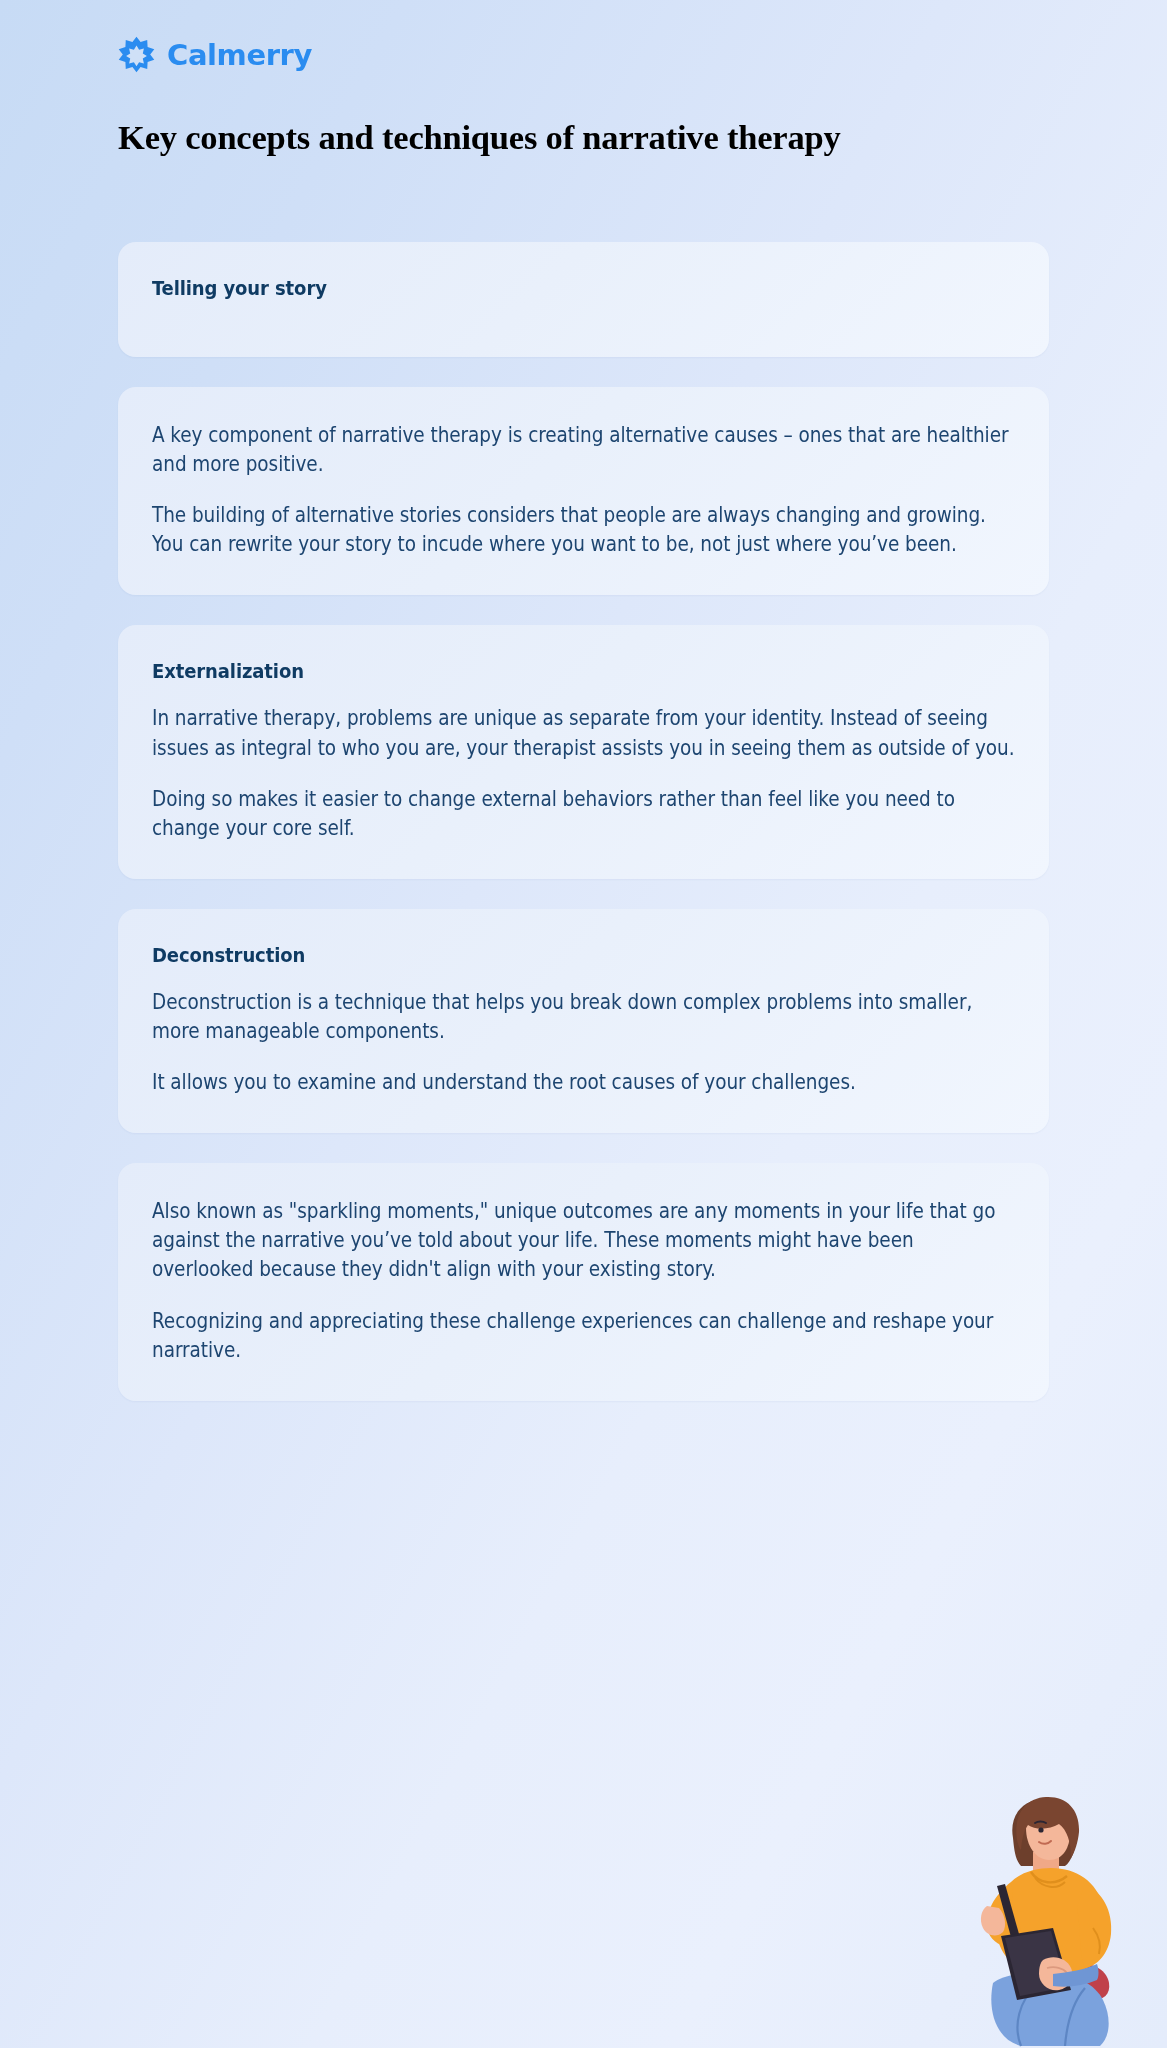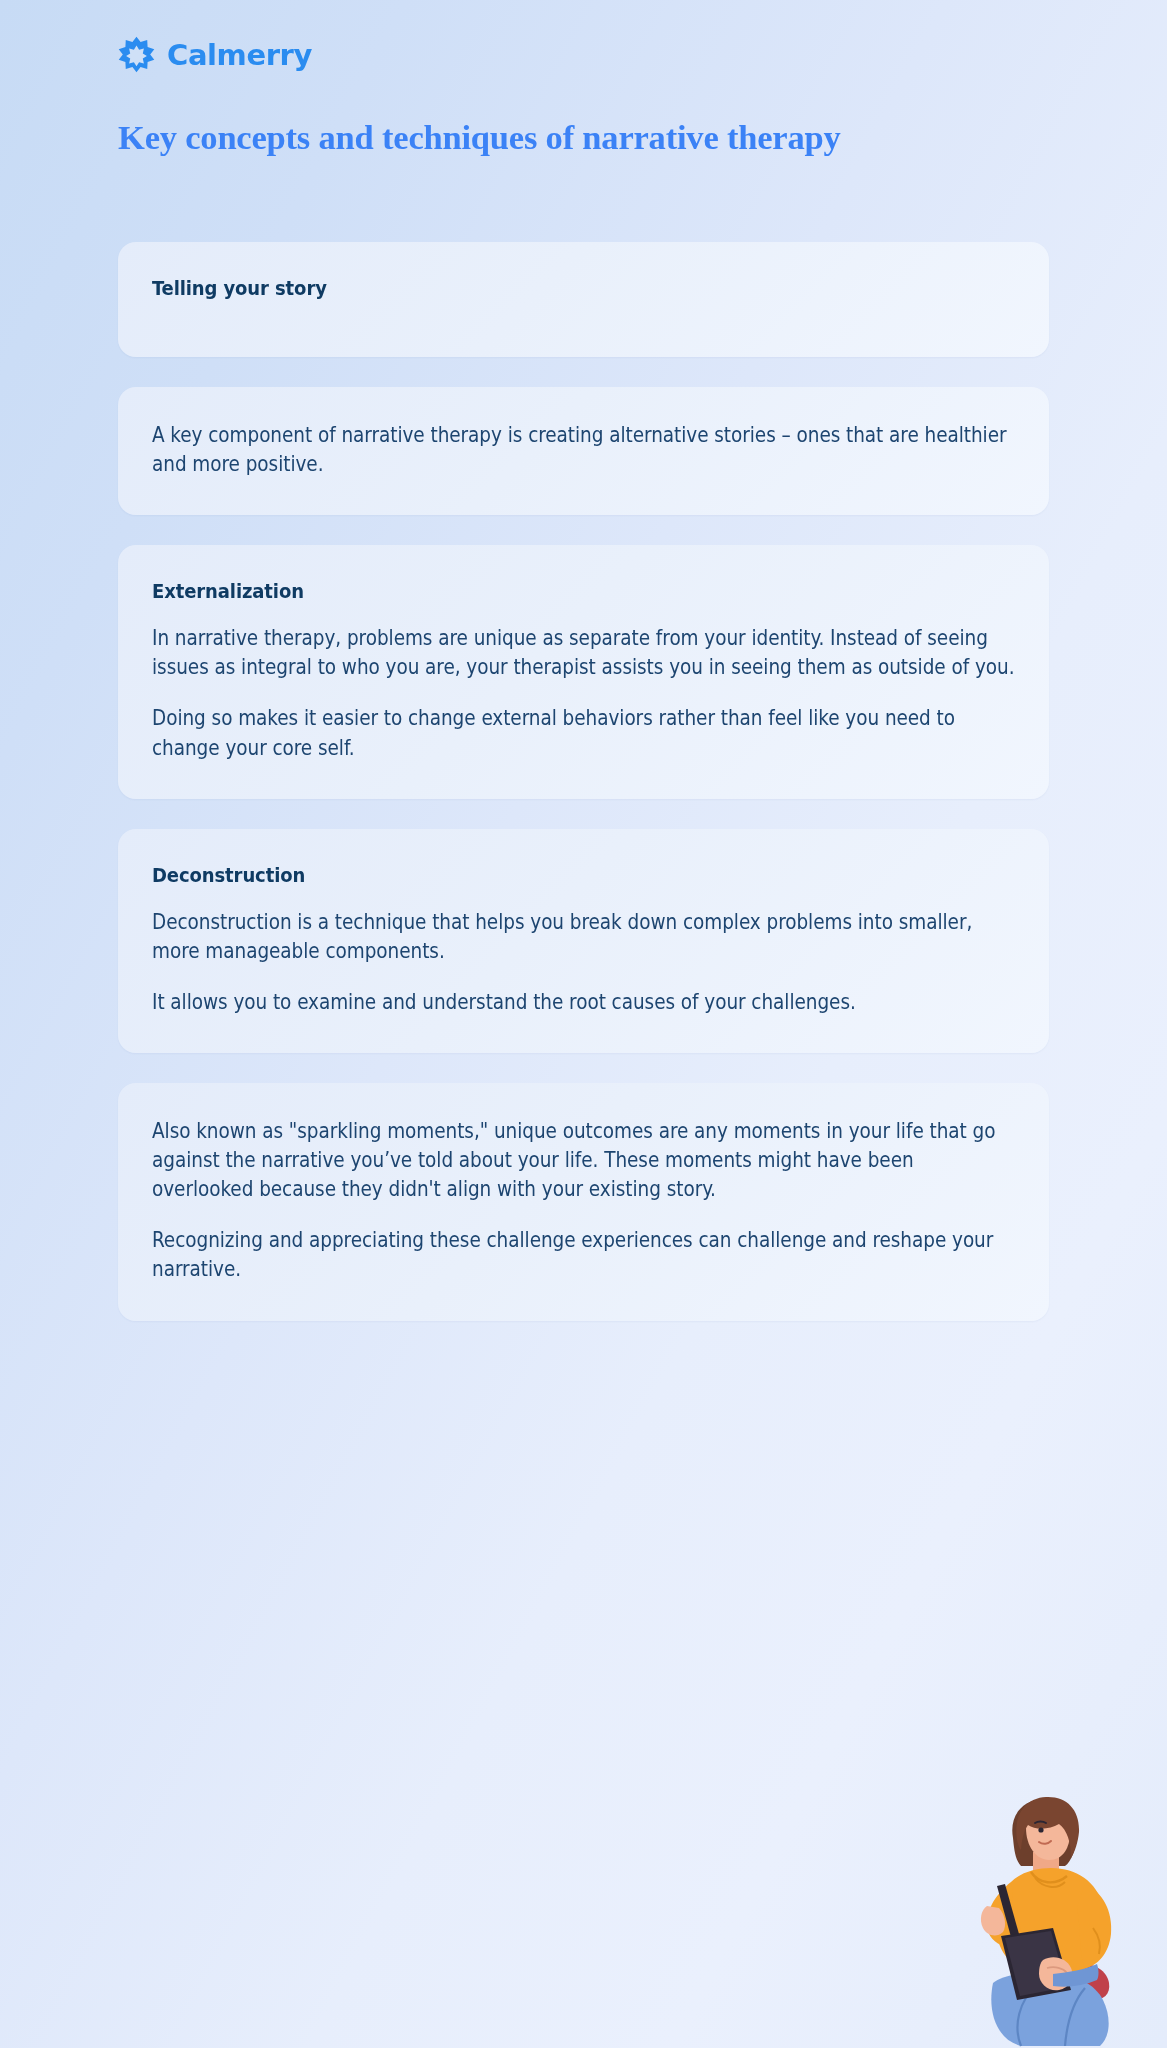--- a/index.html
+++ b/index.html
@@ -51,21 +51,21 @@
   .page-title {
     position: absolute;
     left: 118px;
     top: 138px;
     transform: translateY(-50%);
     font-family: "Liberation Serif", serif;
     font-weight: bold;
     font-size: 34.5px;
     line-height: 1.2;
     letter-spacing: -0.2px;
-    color: #3b82f6;
+    color: #000000;
     white-space: nowrap;
   }
 
   
   .cards {
     position: absolute;
     left: 118px;
     top: 242px;
     width: 931px;
   }
@@ -127,21 +127,22 @@
 
   <h1 class="page-title">Key concepts and techniques of narrative therapy</h1>
 
   <div class="cards">
 
     <div class="card">
       <div class="card-title">Telling your story</div>
     </div>
 
     <div class="card">
-      <p class="card-para">A key component of narrative therapy is creating alternative stories – ones that are healthier and more positive.</p>
+      <p class="card-para">A key component of narrative therapy is creating alternative causes – ones that are healthier and more positive.</p>
+      <p class="card-para">The building of alternative stories considers that people are always changing and growing. You can rewrite your story to incude where you want to be, not just where you’ve been.</p>
     </div>
 
     <div class="card">
       <div class="card-title">Externalization</div>
       <p class="card-para">In narrative therapy, problems are unique as separate from your identity. Instead of seeing issues as integral to who you are, your therapist assists you in seeing them as outside of you.</p>
       <p class="card-para">Doing so makes it easier to change external behaviors rather than feel like you need to change your core self.</p>
     </div>
 
     <div class="card">
       <div class="card-title">Deconstruction</div>

